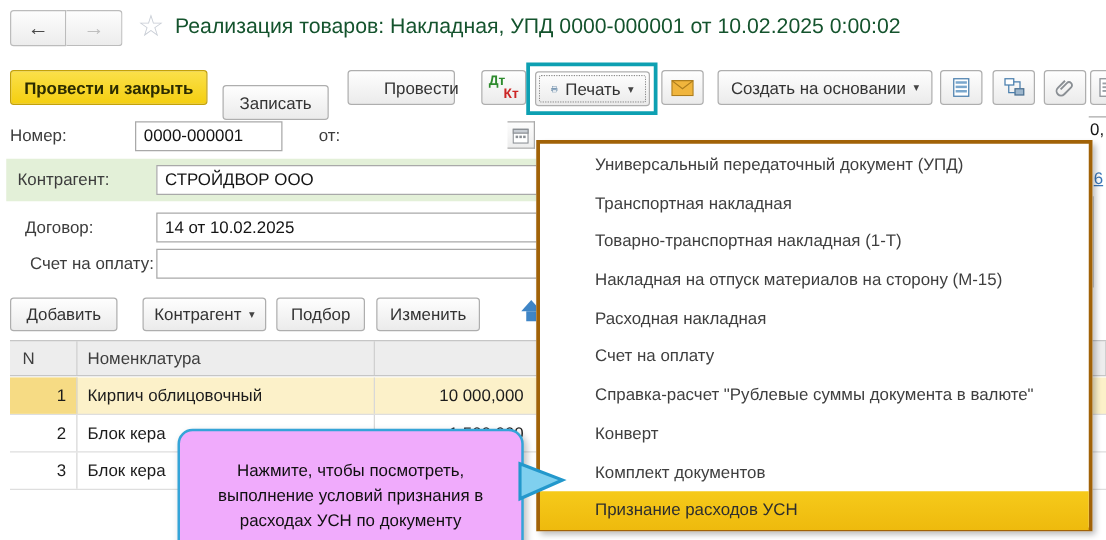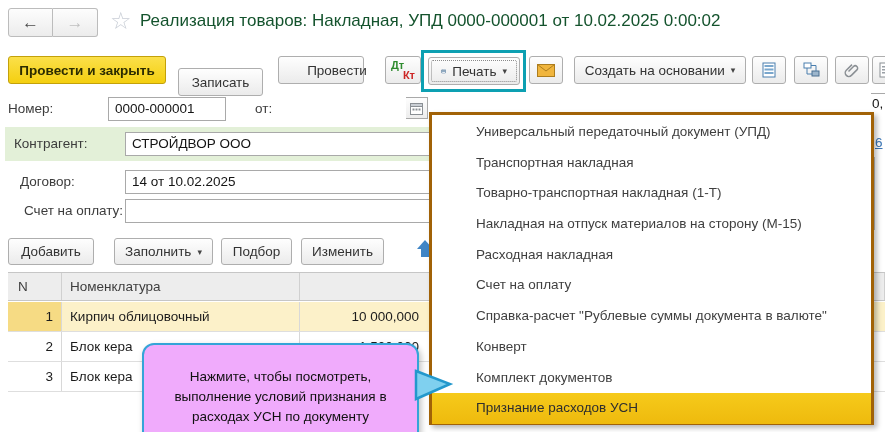--- a/index.html
+++ b/index.html
@@ -205,21 +205,21 @@
   <div class="finput" style="left:125px; top:132px; width:305px;">СТРОЙДВОР ООО</div>
 
   <div class="flabel" style="left:20px; top:170px;">Договор:</div>
   <div class="finput" style="left:125px; top:170px; width:305px;">14 от 10.02.2025</div>
 
   <div class="flabel" style="left:8px; top:199px;margin-left:16px;">Счет на оплату:</div>
   <div class="finput" style="left:125px; top:199px; width:305px;"></div>
 
   <div class="btn" style="left:8px; top:238px; width:86px; height:27px;">Добавить</div>
   <div class="btn" style="left:114px; top:238px; width:99px; height:27px;">
-    <span>Заполнить</span>
+    <span>Контрагент</span>
     <span class="caret">▾</span>
   </div>
   <div class="btn" style="left:221px; top:238px; width:71px; height:27px;">Подбор</div>
   <div class="btn" style="left:301px; top:238px; width:83px; height:27px;">Изменить</div>
   <div class="uparrow-frag">
     <div class="head"></div>
       <div class="stem"></div>
   </div>
 
   <div class="thead">

